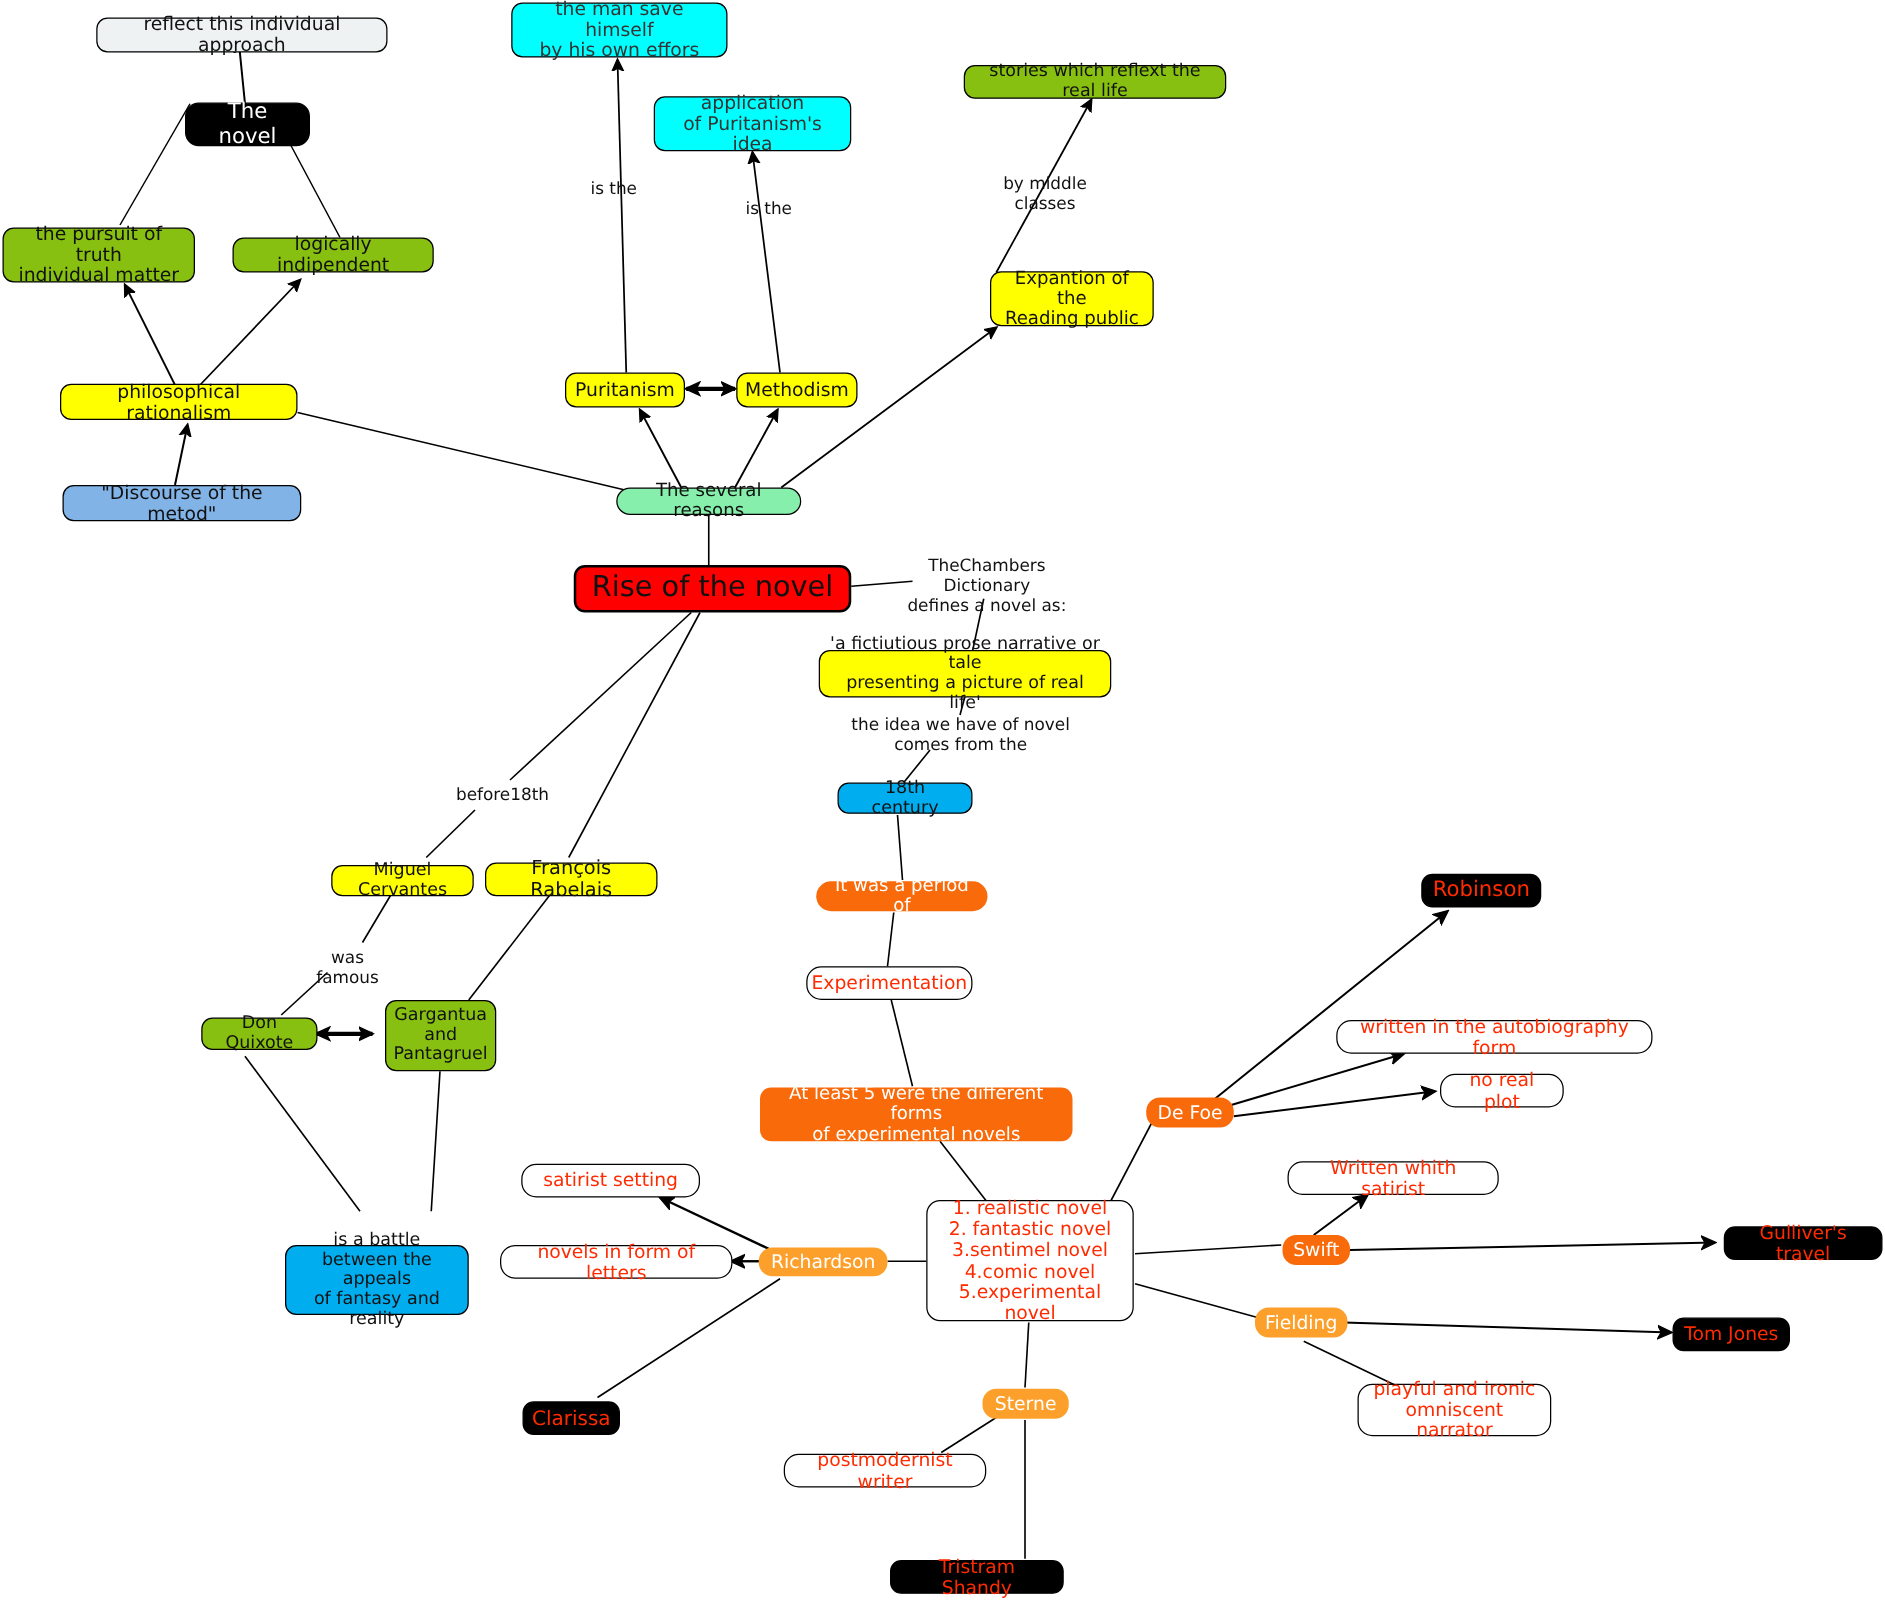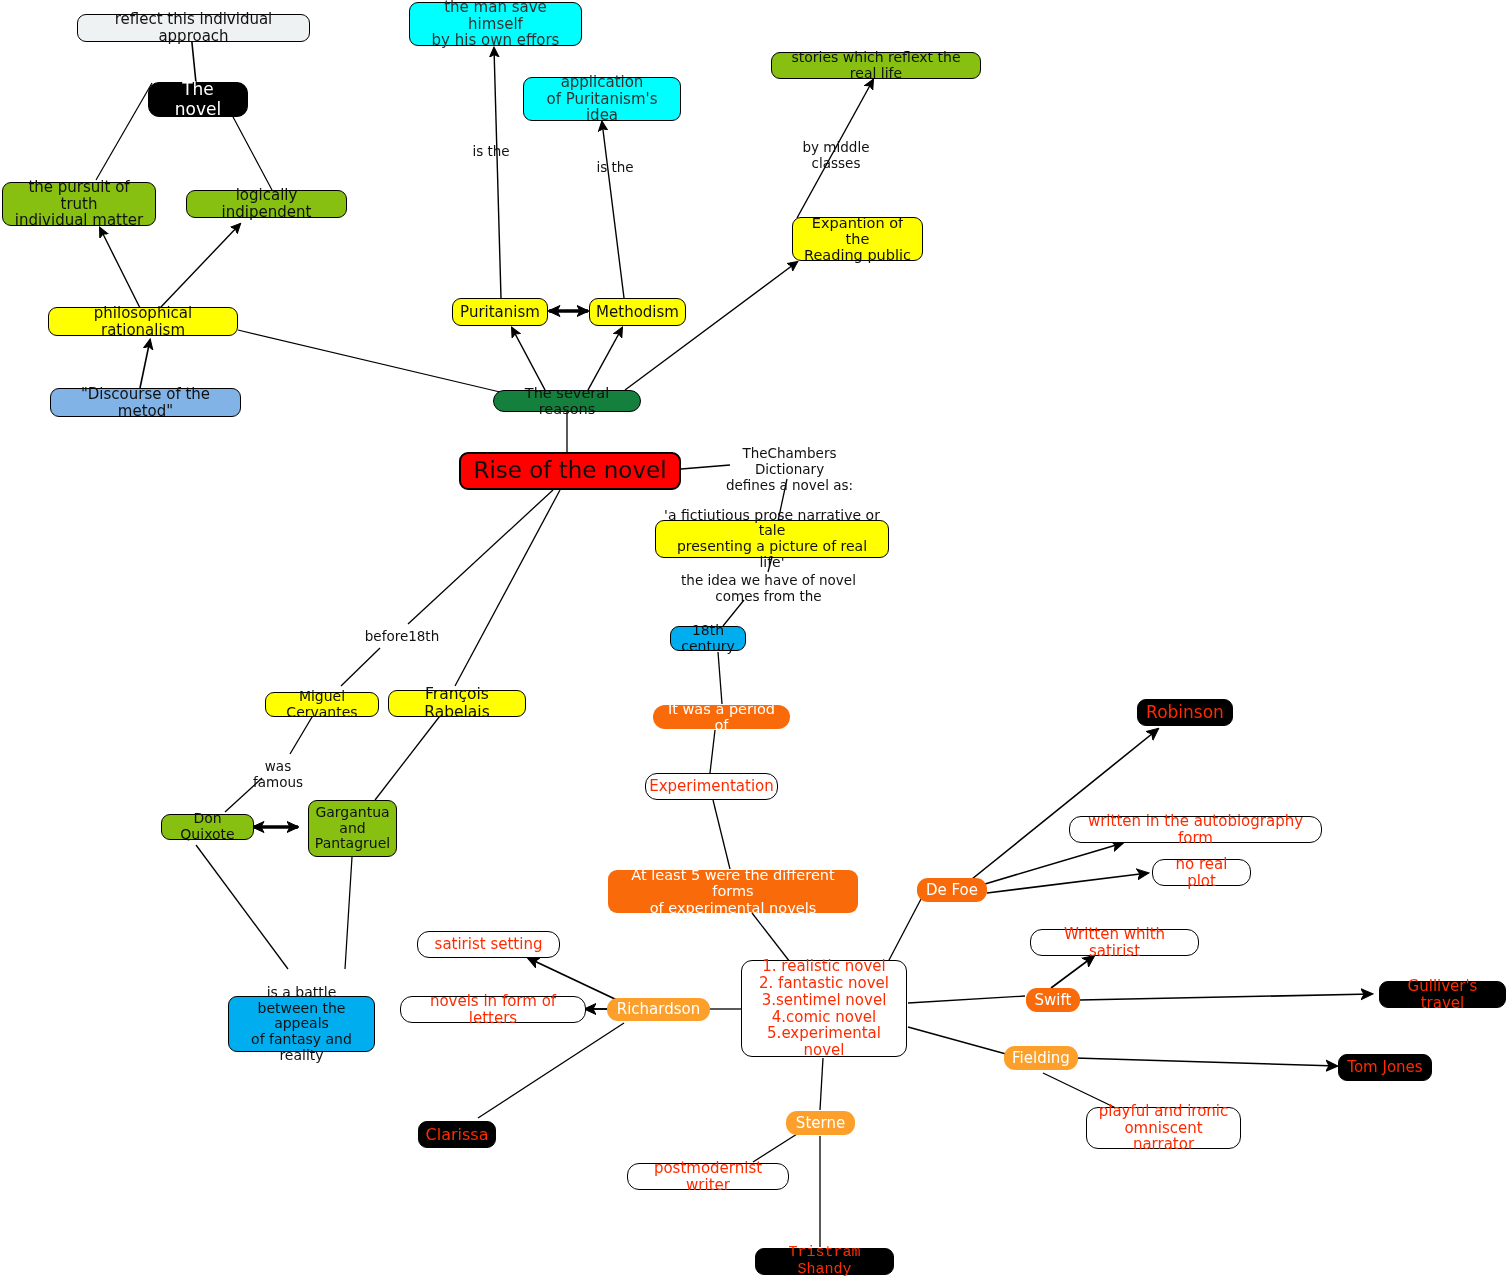--- a/index.html
+++ b/index.html
@@ -32,21 +32,21 @@
   }
   
   .n-black   {background:#000000;color:#ffffff;border-color:#000000;border-radius:11px;}
   .n-red     {background:#ff0000;color:#111111;border-color:#000000;}
   .n-yellow  {background:#ffff00;color:#111111;}
   .n-yellowR {background:#000000;color:#ff2b00;}
   .n-green   {background:#88c011;color:#111111;}
   .n-cyan    {background:#00ffff;color:#333333;}
   .n-blue    {background:#00aeef;color:#111111;}
   .n-lblue   {background:#81b3e6;color:#111111;}
-  .n-purple  {background:#15803d;color:#111111;}
+  .n-purple  {background:#86efac;color:#111111;}
   .n-orange  {background:#f96a0a;color:#ffffff;}
   .n-orange2 {background:#fca02b;color:#ffffff;}
   .n-whiteR  {background:#ffffff;color:#ff2b00;border-radius:12px;}
   .n-gray    {background:#eef2f2;color:#111111;}
 
   .edge-label{
     position:absolute;
     font-size:13.5px;
     color:#111111;
     background:transparent;
@@ -202,21 +202,21 @@
   <div class="node n-yellow" style="left:792px;top:217px;width:131px;height:44px;font-size:14.5px;">Expantion of the
 Reading public</div>
 
   <div class="node n-purple" style="left:493px;top:390px;width:148px;height:22px;font-size:14.5px;border-radius:11px;">The several reasons</div>
 
   <div class="node n-red" style="left:459px;top:452px;width:222px;height:38px;font-size:23px;border-width:2px;">Rise of the novel</div>
 
   <div class="node n-yellow" style="left:655px;top:520px;width:234px;height:38px;font-size:14px;">'a fictiutious prose narrative or tale
 presenting a picture of real life'</div>
 
-  <div class="node n-blue" style="left:670px;top:626px;width:76px;height:25px;font-size:14px;">18th century</div>
+  <div class="node n-blue" style="left:670px;top:626px;width:108px;height:25px;font-size:14px;">18th century</div>
 
   <div class="node n-orange" style="left:653px;top:705px;width:137px;height:24px;font-size:14.5px;border:none;border-radius:12px;">It was a period of</div>
 
   <div class="node n-whiteR" style="left:645px;top:773px;width:133px;height:27px;font-size:15px;">Experimentation</div>
 
   <div class="node n-orange" style="left:608px;top:870px;width:250px;height:43px;font-size:14.5px;border:none;border-radius:9px;">At least 5 were the different forms
 of experimental novels</div>
 
   <div class="node n-whiteR" style="left:741px;top:960px;width:166px;height:97px;font-size:15px;border-radius:11px;">1. realistic novel
 2. fantastic novel
@@ -264,21 +264,21 @@
 
   <div class="node n-yellowR" style="left:1338px;top:1054px;width:94px;height:27px;font-size:15px;">Tom Jones</div>
 
   <div class="node n-whiteR" style="left:1086px;top:1107px;width:155px;height:42px;font-size:15px;">playful and ironic
 omniscent narrator</div>
 
   <div class="node n-orange2" style="left:786px;top:1111px;width:69px;height:24px;font-size:15px;border:none;border-radius:11px;">Sterne</div>
 
   <div class="node n-whiteR" style="left:627px;top:1163px;width:162px;height:27px;font-size:15px;">postmodernist writer</div>
 
-  <div class="node n-yellowR" style="left:755px;top:1248px;width:139px;height:27px;font-size:15px;font-family:Liberation Mono, monospace;">Tristram Shandy</div>
+  <div class="node n-yellowR" style="left:712px;top:1248px;width:139px;height:27px;font-size:15px;">Tristram Shandy</div>
 
   <div class="edge-label" style="left:468px;top:144px;width:46px;">is the</div>
 
   <div class="edge-label" style="left:592px;top:160px;width:46px;">is the</div>
 
   <div class="edge-label" style="left:778px;top:140px;width:116px;">by middle classes</div>
 
   <div class="edge-label" style="left:711px;top:446px;width:157px;">TheChambers Dictionary
 defines a novel as:</div>
 

